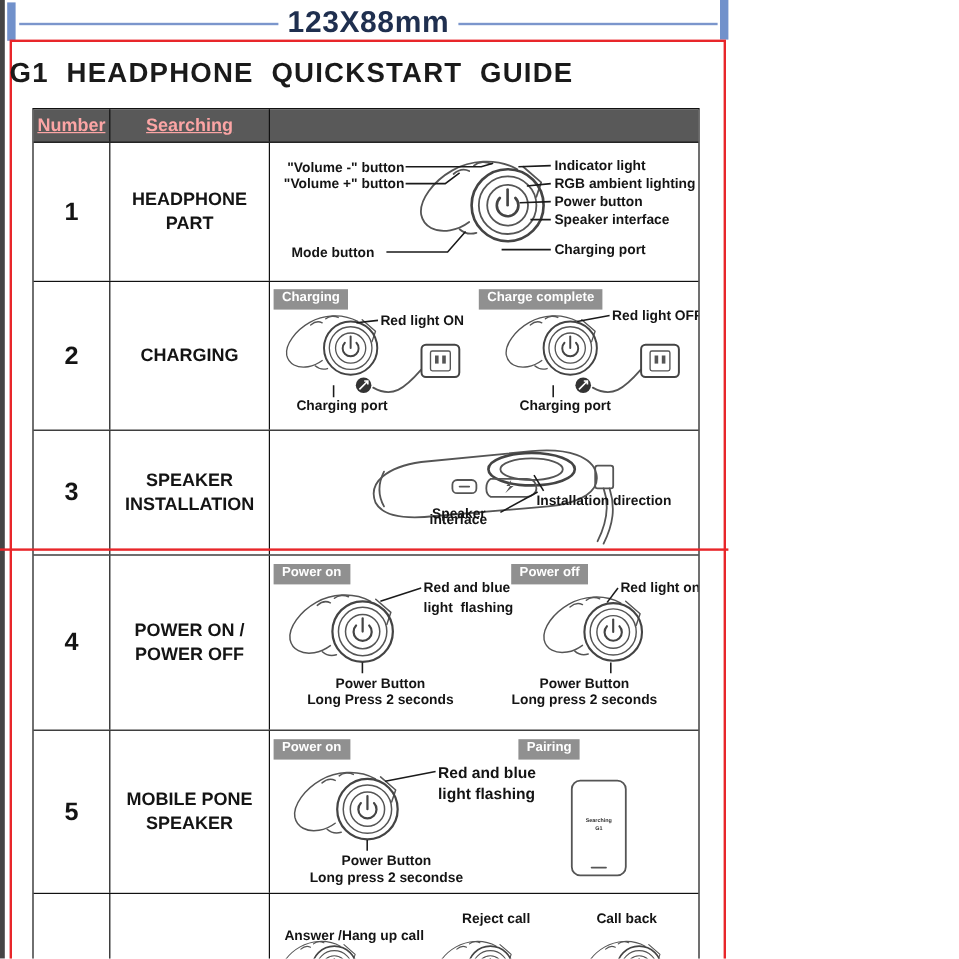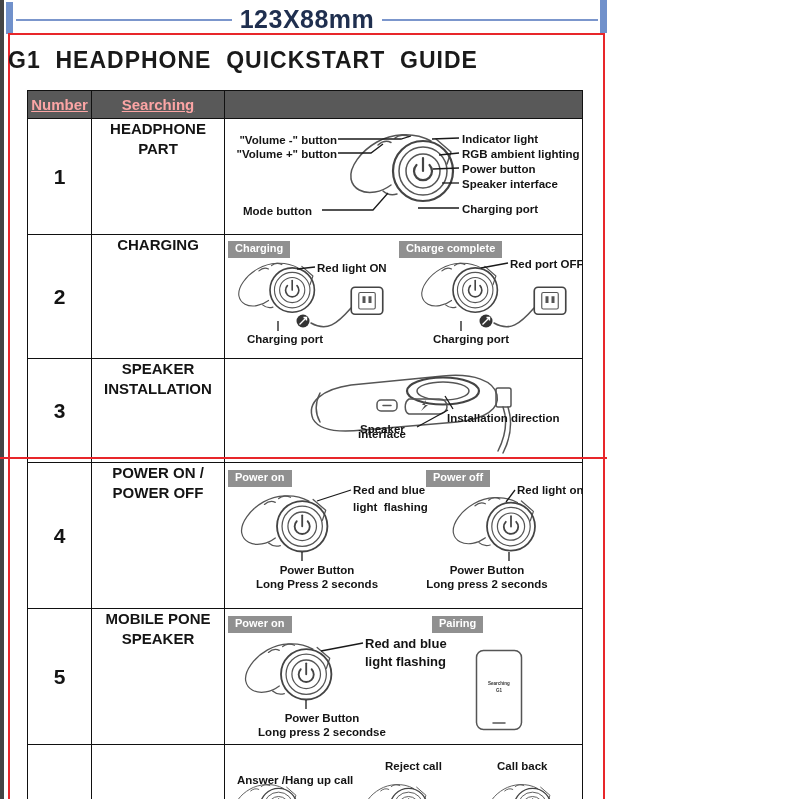--- a/index.html
+++ b/index.html
@@ -18,21 +18,21 @@
   .midline{position:absolute;left:0;top:457px;width:607px;height:2px;background:#e8262a;z-index:5;}
   .title{position:absolute;left:8px;top:47px;width:597px;text-align:left;font-size:23px;
          font-weight:bold;letter-spacing:1px;white-space:pre;color:#1a1a1a;}
   
   .tbl{position:absolute;left:27px;top:90px;width:556px;border:1.5px solid #111;box-sizing:border-box;background:#fff;}
   .thead{display:flex;background:#595959;color:#fca5a5;height:27px;border-bottom:1.5px solid #111;text-decoration:underline;}
   .th{display:flex;align-items:center;justify-content:center;font-weight:bold;font-size:15px;}
   .row{display:flex;border-bottom:1px solid #111;}
   .row.last{border-bottom:none;}
   .c1{width:64px;border-right:1px solid #111;display:flex;align-items:center;justify-content:center;box-sizing:border-box;position:relative;}
-  .c2{width:133px;border-right:1px solid #111;display:flex;justify-content:center;text-align:center;box-sizing:border-box;position:relative;}
+  .c2{width:133px;border-right:1px solid #111;display:flex;align-items:center;justify-content:center;text-align:center;box-sizing:border-box;position:relative;}
   .c3{flex:1;position:relative;overflow:hidden;}
   .thead .c1,.thead .c2{border-right:1.5px solid #111;align-items:center;justify-content:center;display:flex;}
   .num{font-size:21px;font-weight:bold;}
   .fn{font-size:15px;font-weight:bold;line-height:1.3;padding:0 4px;}
   .fn-clip{position:absolute;left:0;right:0;top:52px;text-align:center;font-size:15px;font-weight:bold;}
   
   svg.art{position:absolute;left:0;top:0;}
   .s{fill:none;stroke:#555;stroke-width:1.5;stroke-linecap:round;stroke-linejoin:round;}
   .s2{fill:none;stroke:#444;stroke-width:2.2;stroke-linecap:round;}
   .ld{fill:none;stroke:#1a1a1a;stroke-width:1.3;}
@@ -161,21 +161,21 @@
           <use href="#usb" transform="translate(253,78)"></use>
           <path class="ld" d="M283,28 L256,33"></path>
           <path class="s" d="M269,88 C285,97 295,89 309,73"></path>
           <use href="#plug" transform="translate(307,50) scale(0.75)"></use>
           <path class="ld" d="M236,96 V86"></path>
         </svg>
         <span class="badge" style="left:3px;top:6px">Charging</span>
         <span class="badge" style="left:174px;top:6px">Charge complete</span>
         <span class="lbl" style="left:92px;top:26px">Red light ON</span>
         <span class="lbl" style="left:22px;top:97px">Charging port</span>
-        <span class="lbl" style="left:285px;top:22px">Red port OFF</span>
+        <span class="lbl" style="left:285px;top:22px">Red light OFF</span>
         <span class="lbl" style="left:208px;top:97px">Charging port</span>
       </div>
     </div>
 
     <div class="row" style="height:103px">
       <div class="c1">
           <span class="num">3</span>
         </div>
       <div class="c2">
           <span class="fn">SPEAKER INSTALLATION</span>

